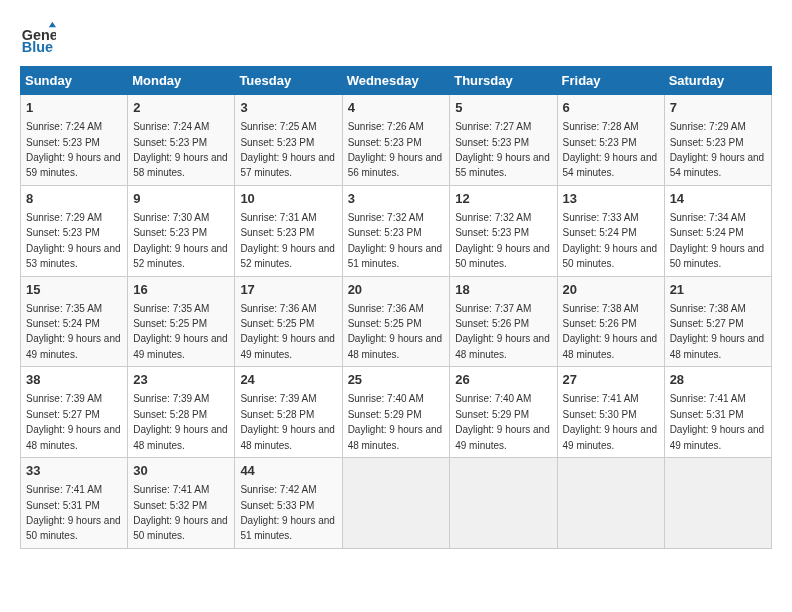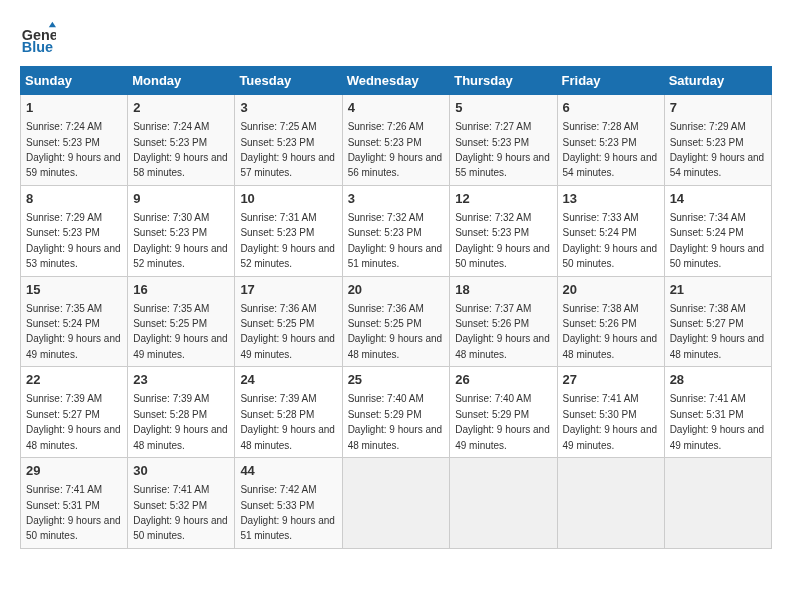--- a/index.html
+++ b/index.html
@@ -201,21 +201,21 @@
           <span class="day-number">20</span>
           <span class="day-info">Sunrise: 7:38 AM<br>Sunset: 5:26 PM<br>Daylight: 9 hours and 48 minutes.</span>
         </td>
         <td>
           <span class="day-number">21</span>
           <span class="day-info">Sunrise: 7:38 AM<br>Sunset: 5:27 PM<br>Daylight: 9 hours and 48 minutes.</span>
         </td>
       </tr>
       <tr>
         <td>
-          <span class="day-number">22</span>
+          <span class="day-number">38</span>
           <span class="day-info">Sunrise: 7:39 AM<br>Sunset: 5:27 PM<br>Daylight: 9 hours and 48 minutes.</span>
         </td>
         <td>
           <span class="day-number">23</span>
           <span class="day-info">Sunrise: 7:39 AM<br>Sunset: 5:28 PM<br>Daylight: 9 hours and 48 minutes.</span>
         </td>
         <td>
           <span class="day-number">24</span>
           <span class="day-info">Sunrise: 7:39 AM<br>Sunset: 5:28 PM<br>Daylight: 9 hours and 48 minutes.</span>
         </td>
@@ -231,21 +231,21 @@
           <span class="day-number">27</span>
           <span class="day-info">Sunrise: 7:41 AM<br>Sunset: 5:30 PM<br>Daylight: 9 hours and 49 minutes.</span>
         </td>
         <td>
           <span class="day-number">28</span>
           <span class="day-info">Sunrise: 7:41 AM<br>Sunset: 5:31 PM<br>Daylight: 9 hours and 49 minutes.</span>
         </td>
       </tr>
       <tr>
         <td>
-          <span class="day-number">29</span>
+          <span class="day-number">33</span>
           <span class="day-info">Sunrise: 7:41 AM<br>Sunset: 5:31 PM<br>Daylight: 9 hours and 50 minutes.</span>
         </td>
         <td>
           <span class="day-number">30</span>
           <span class="day-info">Sunrise: 7:41 AM<br>Sunset: 5:32 PM<br>Daylight: 9 hours and 50 minutes.</span>
         </td>
         <td>
           <span class="day-number">44</span>
           <span class="day-info">Sunrise: 7:42 AM<br>Sunset: 5:33 PM<br>Daylight: 9 hours and 51 minutes.</span>
         </td>

